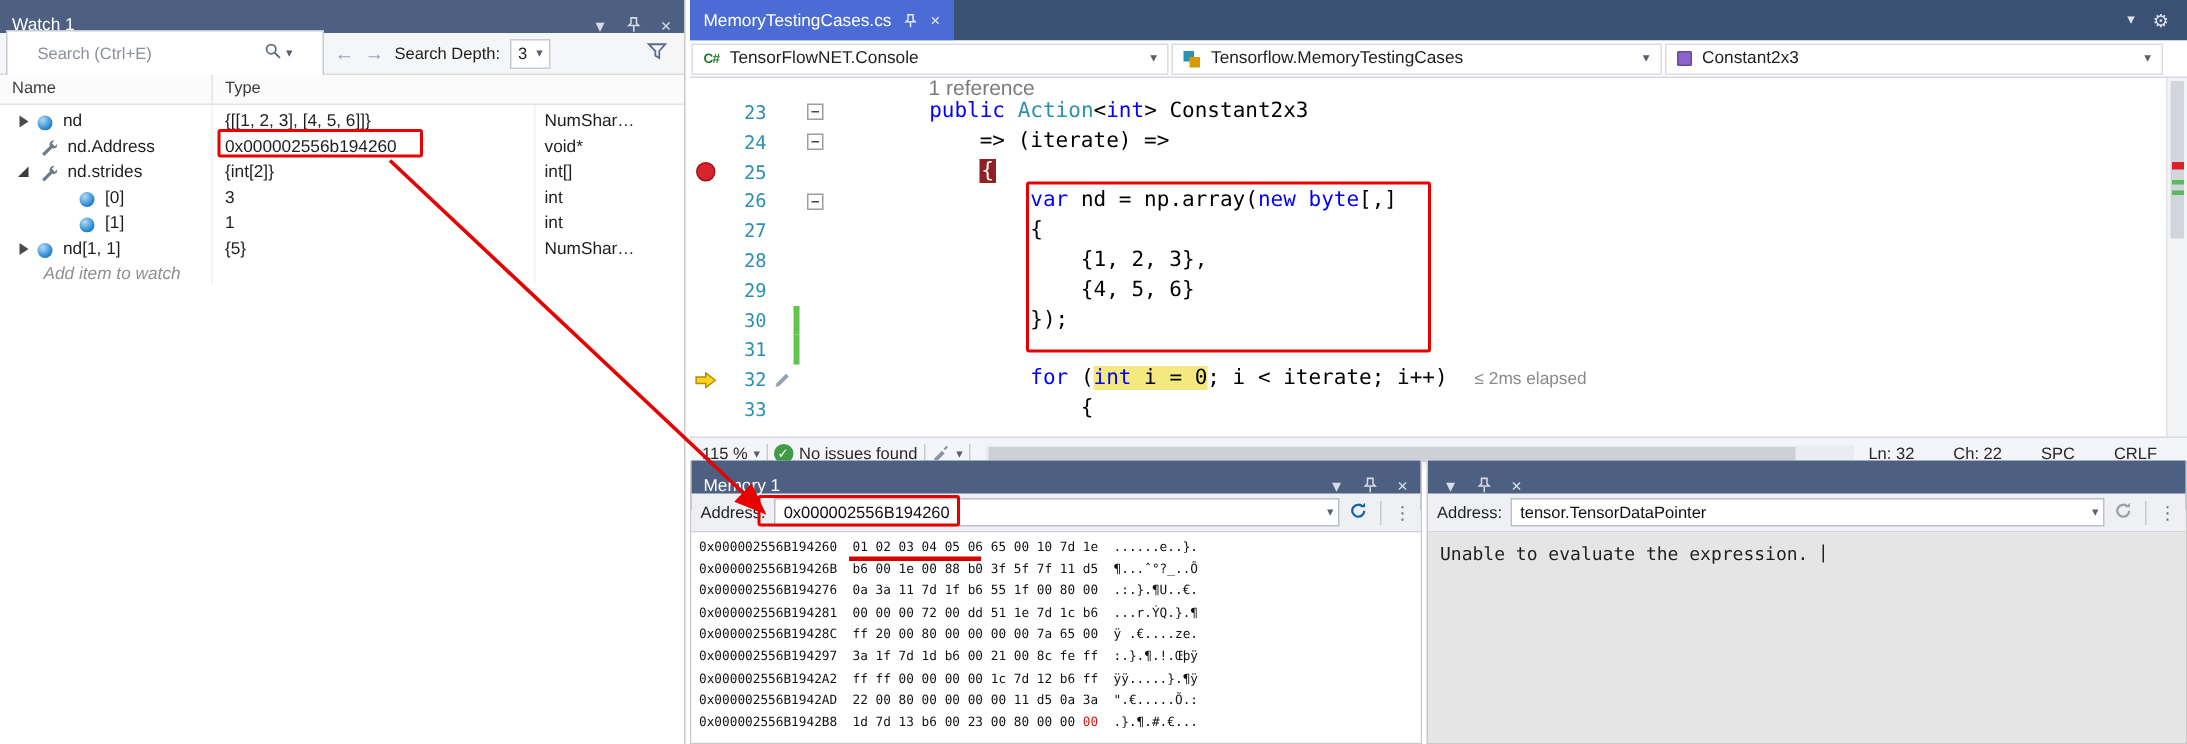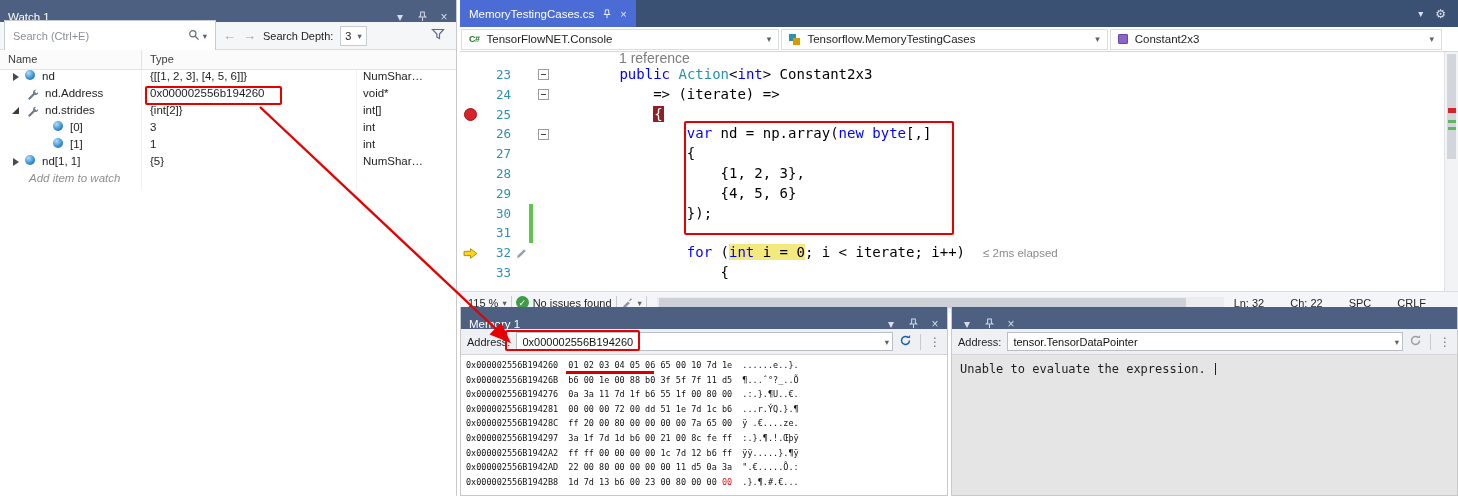--- a/index.html
+++ b/index.html
@@ -14,33 +14,33 @@
 .titlebar .tt{flex:1;white-space:nowrap;overflow:hidden}
 .t-icons{display:flex;align-items:center;gap:8px;color:#d6dce8}
 .t-icons .tb{display:inline-flex;align-items:center;justify-content:center;width:14px;height:14px;
   font-size:12px;line-height:1;cursor:pointer}
 
 
 #watch{left:0;top:0;width:457px;height:496px;position:absolute;background:#fff;border-right:1px solid #c9c9c9}
 .watch-toolbar{position:absolute;top:22px;left:0;right:0;height:28px;background:#f5f6f7;
   border-bottom:1px solid #dcdcdc;display:flex;align-items:center;padding:0 4px;gap:7px}
 .searchbox{display:flex;align-items:center;width:212px;height:32px;background:#fff;
-  border:1px solid #c5cad3;padding:0 8px;gap:3px}
+  border:1px solid #c5cad3;padding:0 20px;gap:3px}
 .searchbox input{flex:1;border:none;outline:none;font-size:11px;color:#333;background:transparent;
   font-family:"Liberation Sans",sans-serif}
 .searchbox input::placeholder{color:#8a8f98}
 .nav-arrow{color:#9aa5b5;font-size:13px;line-height:1;cursor:pointer}
 .depth-combo{display:flex;align-items:center;height:20px;background:#fff;border:1px solid #c5cad3;
   padding:0 4px;gap:6px;font-size:11px}
 .watch-header{position:absolute;top:50px;left:0;right:0;height:20px;display:flex;font-size:11px;
   color:#3c3c3c;background:#fbfbfc;border-bottom:1px solid #e3e3e3}
 .wh-cell{padding-top:3px;padding-left:8px;border-right:1px solid #e3e3e3}
 #watch-rows{position:absolute;top:70px;left:0;right:0}
 .w-row{display:flex;height:17px;font-size:11.5px;align-items:center;cursor:default}
-.w-cell{height:17px;display:flex;align-items:flex-start;overflow:hidden;white-space:nowrap}
+.w-cell{height:17px;display:flex;align-items:flex-end;overflow:hidden;white-space:nowrap}
 .w-name{width:142px;border-right:1px solid #f0f0f0;padding-left:4px;gap:3px}
 .w-val{width:215px;border-right:1px solid #f0f0f0;padding-left:8px}
 .w-type{flex:1;padding-left:6px}
 .placeholder-row{color:#8f8f8f;font-style:italic}
 .expander{width:13px;height:13px;display:inline-flex;align-items:center;justify-content:center;flex:0 0 auto}
 .expander.tri-r::after{content:"";border-left:6px solid #4a4a4a;border-top:4px solid transparent;
   border-bottom:4px solid transparent}
 .expander.tri-dr::after{content:"";border-bottom:7px solid #3c3c3c;border-left:7px solid transparent}
 .ball{width:10px;height:10px;border-radius:50%;flex:0 0 auto;
   background:radial-gradient(circle at 35% 30%, #aedcf8, #2a86cf 65%, #135a96)}
@@ -91,21 +91,21 @@
 .v-thumb{position:absolute;left:2px;right:2px;top:2px;height:105px;background:#d2d5db}
 .v-mark{position:absolute;left:3px;width:8px}
 
 .status-bar{position:absolute;left:0;right:0;bottom:0;height:22px;background:#f4f5f8;border-top:1px solid #dadbe0;
   display:flex;align-items:center;font-size:11px;color:#262626;padding:0 10px 0 8px;gap:4px}
 .sb-sep{width:1px;height:13px;background:#c9cbd2}
 .check-circle{width:13px;height:13px;border-radius:50%;background:#3f9b45;color:#fff;font-size:9px;
   display:inline-flex;align-items:center;justify-content:center}
 .h-scroll{flex:1;height:12px;background:#ebecef;position:relative;margin:0 6px}
 .h-thumb{position:absolute;left:2px;top:1px;bottom:1px;width:93%;background:#cdd0d6}
-.sb-right{display:flex;gap:26px;margin-right:22px}
+.sb-right{display:flex;gap:26px;margin-right:10px}
 .mini-caret{font-size:8.5px;color:#5a5f6a}
 
 
 .mem-panel{position:absolute;background:#fff;border:1px solid #c9c9c9;border-top:none}
 .mem-toolbar{position:absolute;top:22px;left:0;right:0;height:26px;background:#eef0f3;border-bottom:1px solid #d4d6dc;
   display:flex;align-items:center;padding:0 6px;gap:6px;font-size:11px}
 .addr-combo{height:19px;background:#fff;border:1px solid #b9bec7;display:flex;align-items:center;
   padding:0 3px 0 5px;gap:4px}
 .addr-combo input{border:none;outline:none;flex:1;font-size:11px;color:#111;background:transparent;
   font-family:"Liberation Sans",sans-serif}

